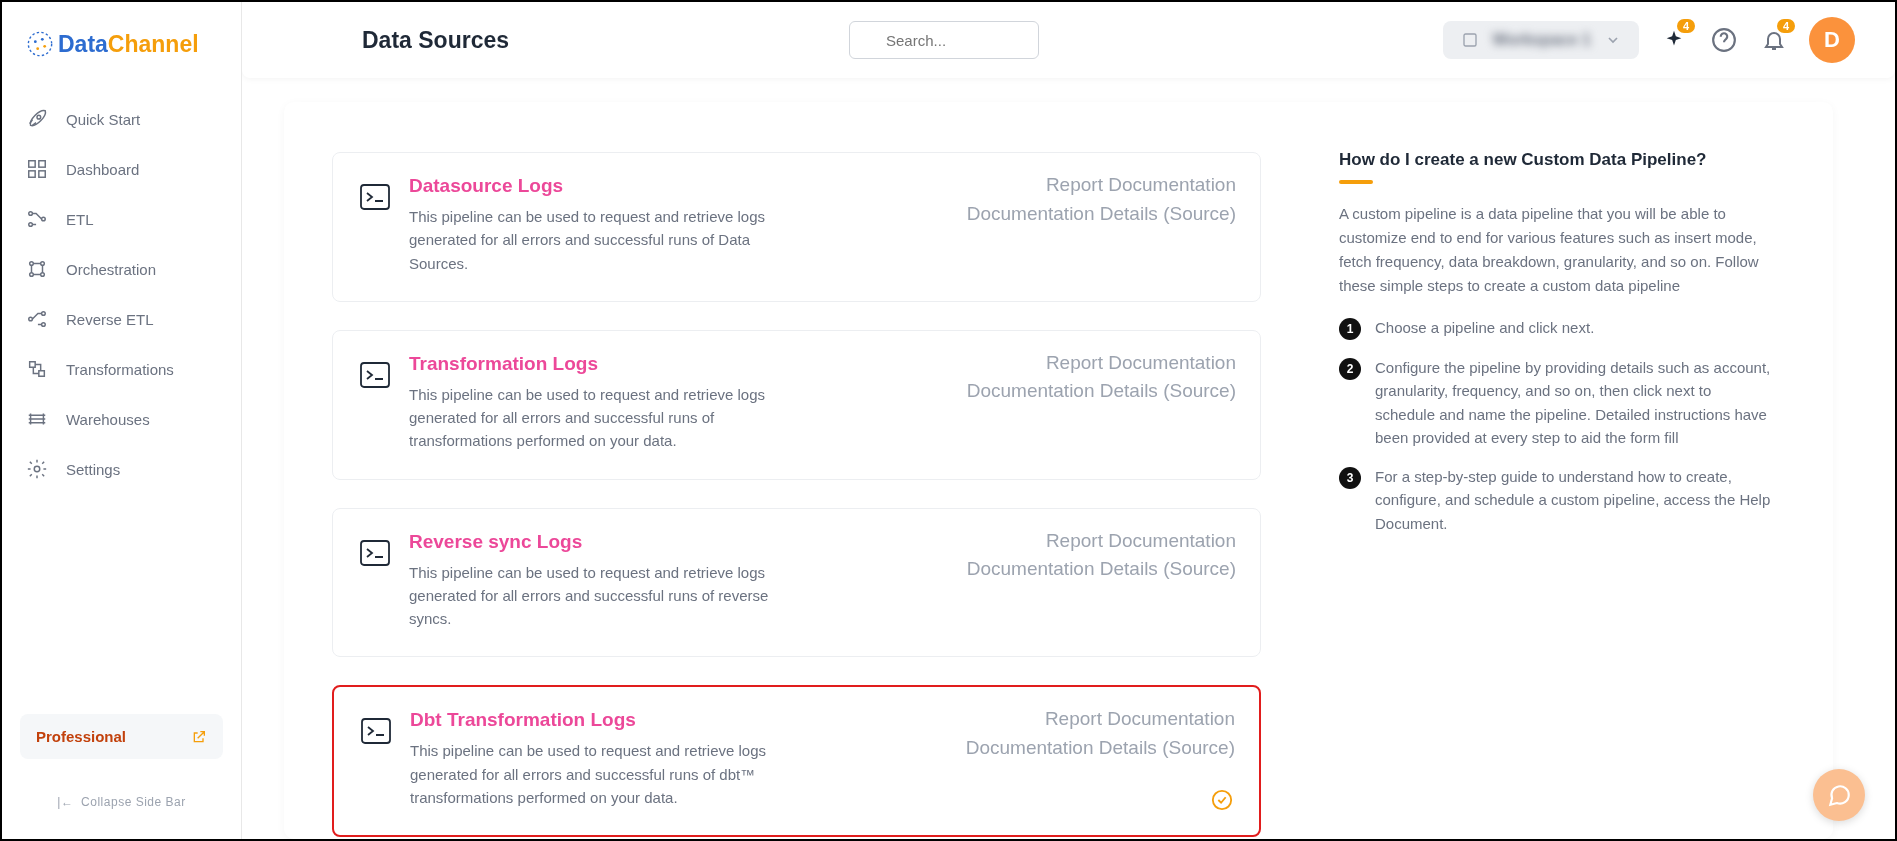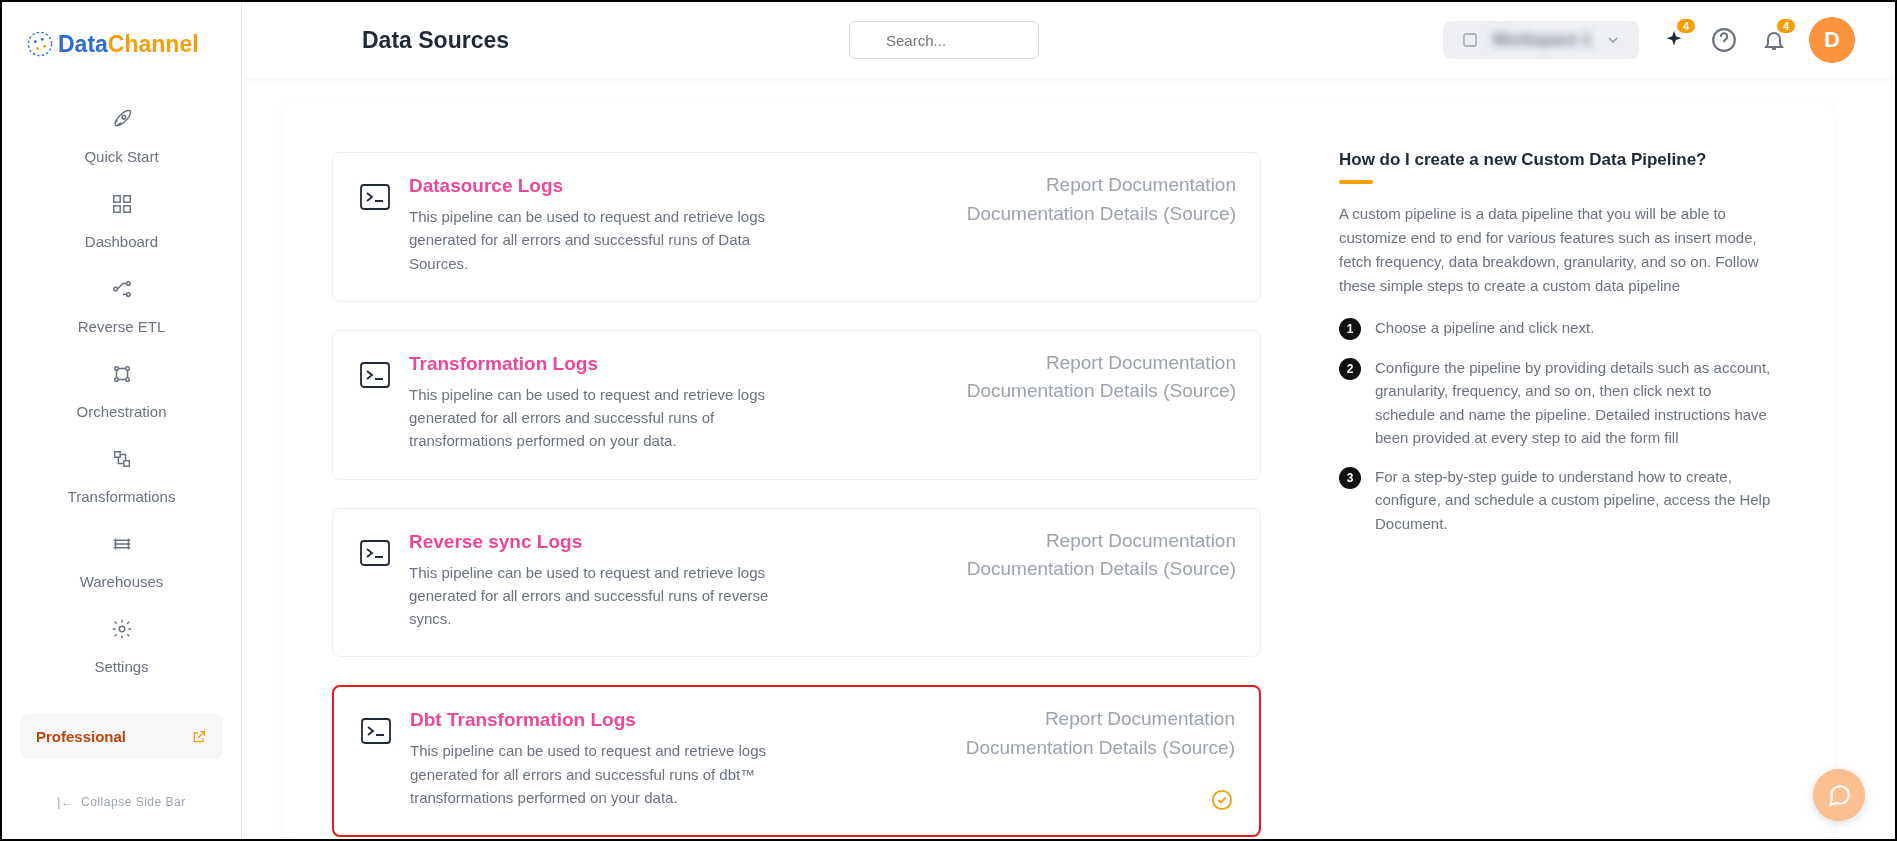--- a/index.html
+++ b/index.html
@@ -6,21 +6,21 @@
 body { background: #fff; width: 1897px; height: 841px; border: 2px solid #000; overflow: hidden; position: relative; }
 
 .sidebar { position: absolute; left: 0; top: 0; width: 240px; height: 837px; background: #fff; border-right: 1px solid #e8e8e8; z-index: 10; }
 .logo-wrap { padding: 28px 24px 28px 24px; display: flex; align-items: center; gap: 4px; }
 .logo-icon { width: 28px; height: 28px; }
 .logo-text { font-size: 23px; font-weight: 700; }
 .logo-data { color: #2d6cd0; }
 .logo-channel { color: #f59e0b; }
 
 .nav { padding: 8px 0; }
-.nav-item { display: flex; align-items: center; gap: 18px; padding: 14px 24px; color: #6b7280; font-size: 15px; cursor: pointer; flex-direction: column; }
+.nav-item { display: flex; align-items: center; gap: 18px; padding: 14px 24px; color: #6b7280; font-size: 15px; cursor: pointer; }
 .nav-icon { width: 22px; height: 22px; display: flex; align-items: center; justify-content: center; }
 
 .plan-badge { position: absolute; bottom: 80px; left: 18px; right: 18px; background: #f5f7f9; border-radius: 8px; padding: 14px 16px; display: flex; justify-content: space-between; align-items: center; color: #c2410c; font-weight: 600; font-size: 15px; }
 .plan-ext { width: 16px; height: 16px; color: #f59e0b; }
 .collapse-row { position: absolute; bottom: 30px; left: 0; right: 0; text-align: center; color: #9ca3af; font-size: 12px; letter-spacing: 0.5px; }
 
 .topbar { position: absolute; left: 240px; top: 0; right: 0; height: 76px; background: #fff; border-radius: 0 0 8px 8px; box-shadow: 0 1px 6px rgba(0,0,0,0.05); display: flex; align-items: center; padding: 0 40px 0 120px; z-index: 5; }
 .page-title { font-size: 23px; font-weight: 700; color: #1f2937; }
 .search-wrap { margin-left: 340px; display: flex; align-items: center; border: 1px solid #d1d5db; border-radius: 6px; padding: 8px 28px; width: 190px; color: #9ca3af; }
 .search-wrap input { border: none; outline: none; margin-left: 8px; font-size: 15px; color: #6b7280; width: 130px; background: transparent; }
@@ -88,39 +88,50 @@
             <rect x="14" y="3" width="7" height="7"></rect>
             <rect x="3" y="14" width="7" height="7"></rect>
             <rect x="14" y="14" width="7" height="7"></rect>
           </svg>
         </span>
       <span>Dashboard</span>
     </div>
     <div class="nav-item">
       <span class="nav-icon">
           <svg width="22" height="22" viewBox="0 0 24 24" fill="none" stroke="#6b7280" stroke-width="1.6">
-            <circle cx="19" cy="6" r="2"></circle>
-            <circle cx="19" cy="18" r="2"></circle>
-            <circle cx="5" cy="12" r="2"></circle>
-            <path d="M17 6h-4l-6 6m6 6h4"></path>
-          </svg>
-        </span>
-      <span>Reverse ETL</span>
+            <circle cx="5" cy="6" r="2"></circle>
+            <circle cx="5" cy="18" r="2"></circle>
+            <circle cx="19" cy="12" r="2"></circle>
+            <path d="M7 6h4l6 6m-6 6H7"></path>
+          </svg>
+        </span>
+      <span>ETL</span>
     </div>
     <div class="nav-item">
       <span class="nav-icon">
           <svg width="22" height="22" viewBox="0 0 24 24" fill="none" stroke="#6b7280" stroke-width="1.6">
             <circle cx="6" cy="6" r="2"></circle>
             <circle cx="18" cy="6" r="2"></circle>
             <circle cx="6" cy="18" r="2"></circle>
             <circle cx="18" cy="18" r="2"></circle>
             <path d="M8 6h8M6 8v8M18 8v8M8 18h8"></path>
           </svg>
         </span>
       <span>Orchestration</span>
+    </div>
+    <div class="nav-item">
+      <span class="nav-icon">
+          <svg width="22" height="22" viewBox="0 0 24 24" fill="none" stroke="#6b7280" stroke-width="1.6">
+            <circle cx="19" cy="6" r="2"></circle>
+            <circle cx="19" cy="18" r="2"></circle>
+            <circle cx="5" cy="12" r="2"></circle>
+            <path d="M17 6h-4l-6 6m6 6h4"></path>
+          </svg>
+        </span>
+      <span>Reverse ETL</span>
     </div>
     <div class="nav-item">
       <span class="nav-icon">
           <svg width="22" height="22" viewBox="0 0 24 24" fill="none" stroke="#6b7280" stroke-width="1.6">
             <path d="M4 4h6v6H4zM14 14h6v6h-6z"></path>
             <path d="M10 7h6v6"></path>
             <path d="M14 17H8v-6"></path>
           </svg>
         </span>
       <span>Transformations</span>

